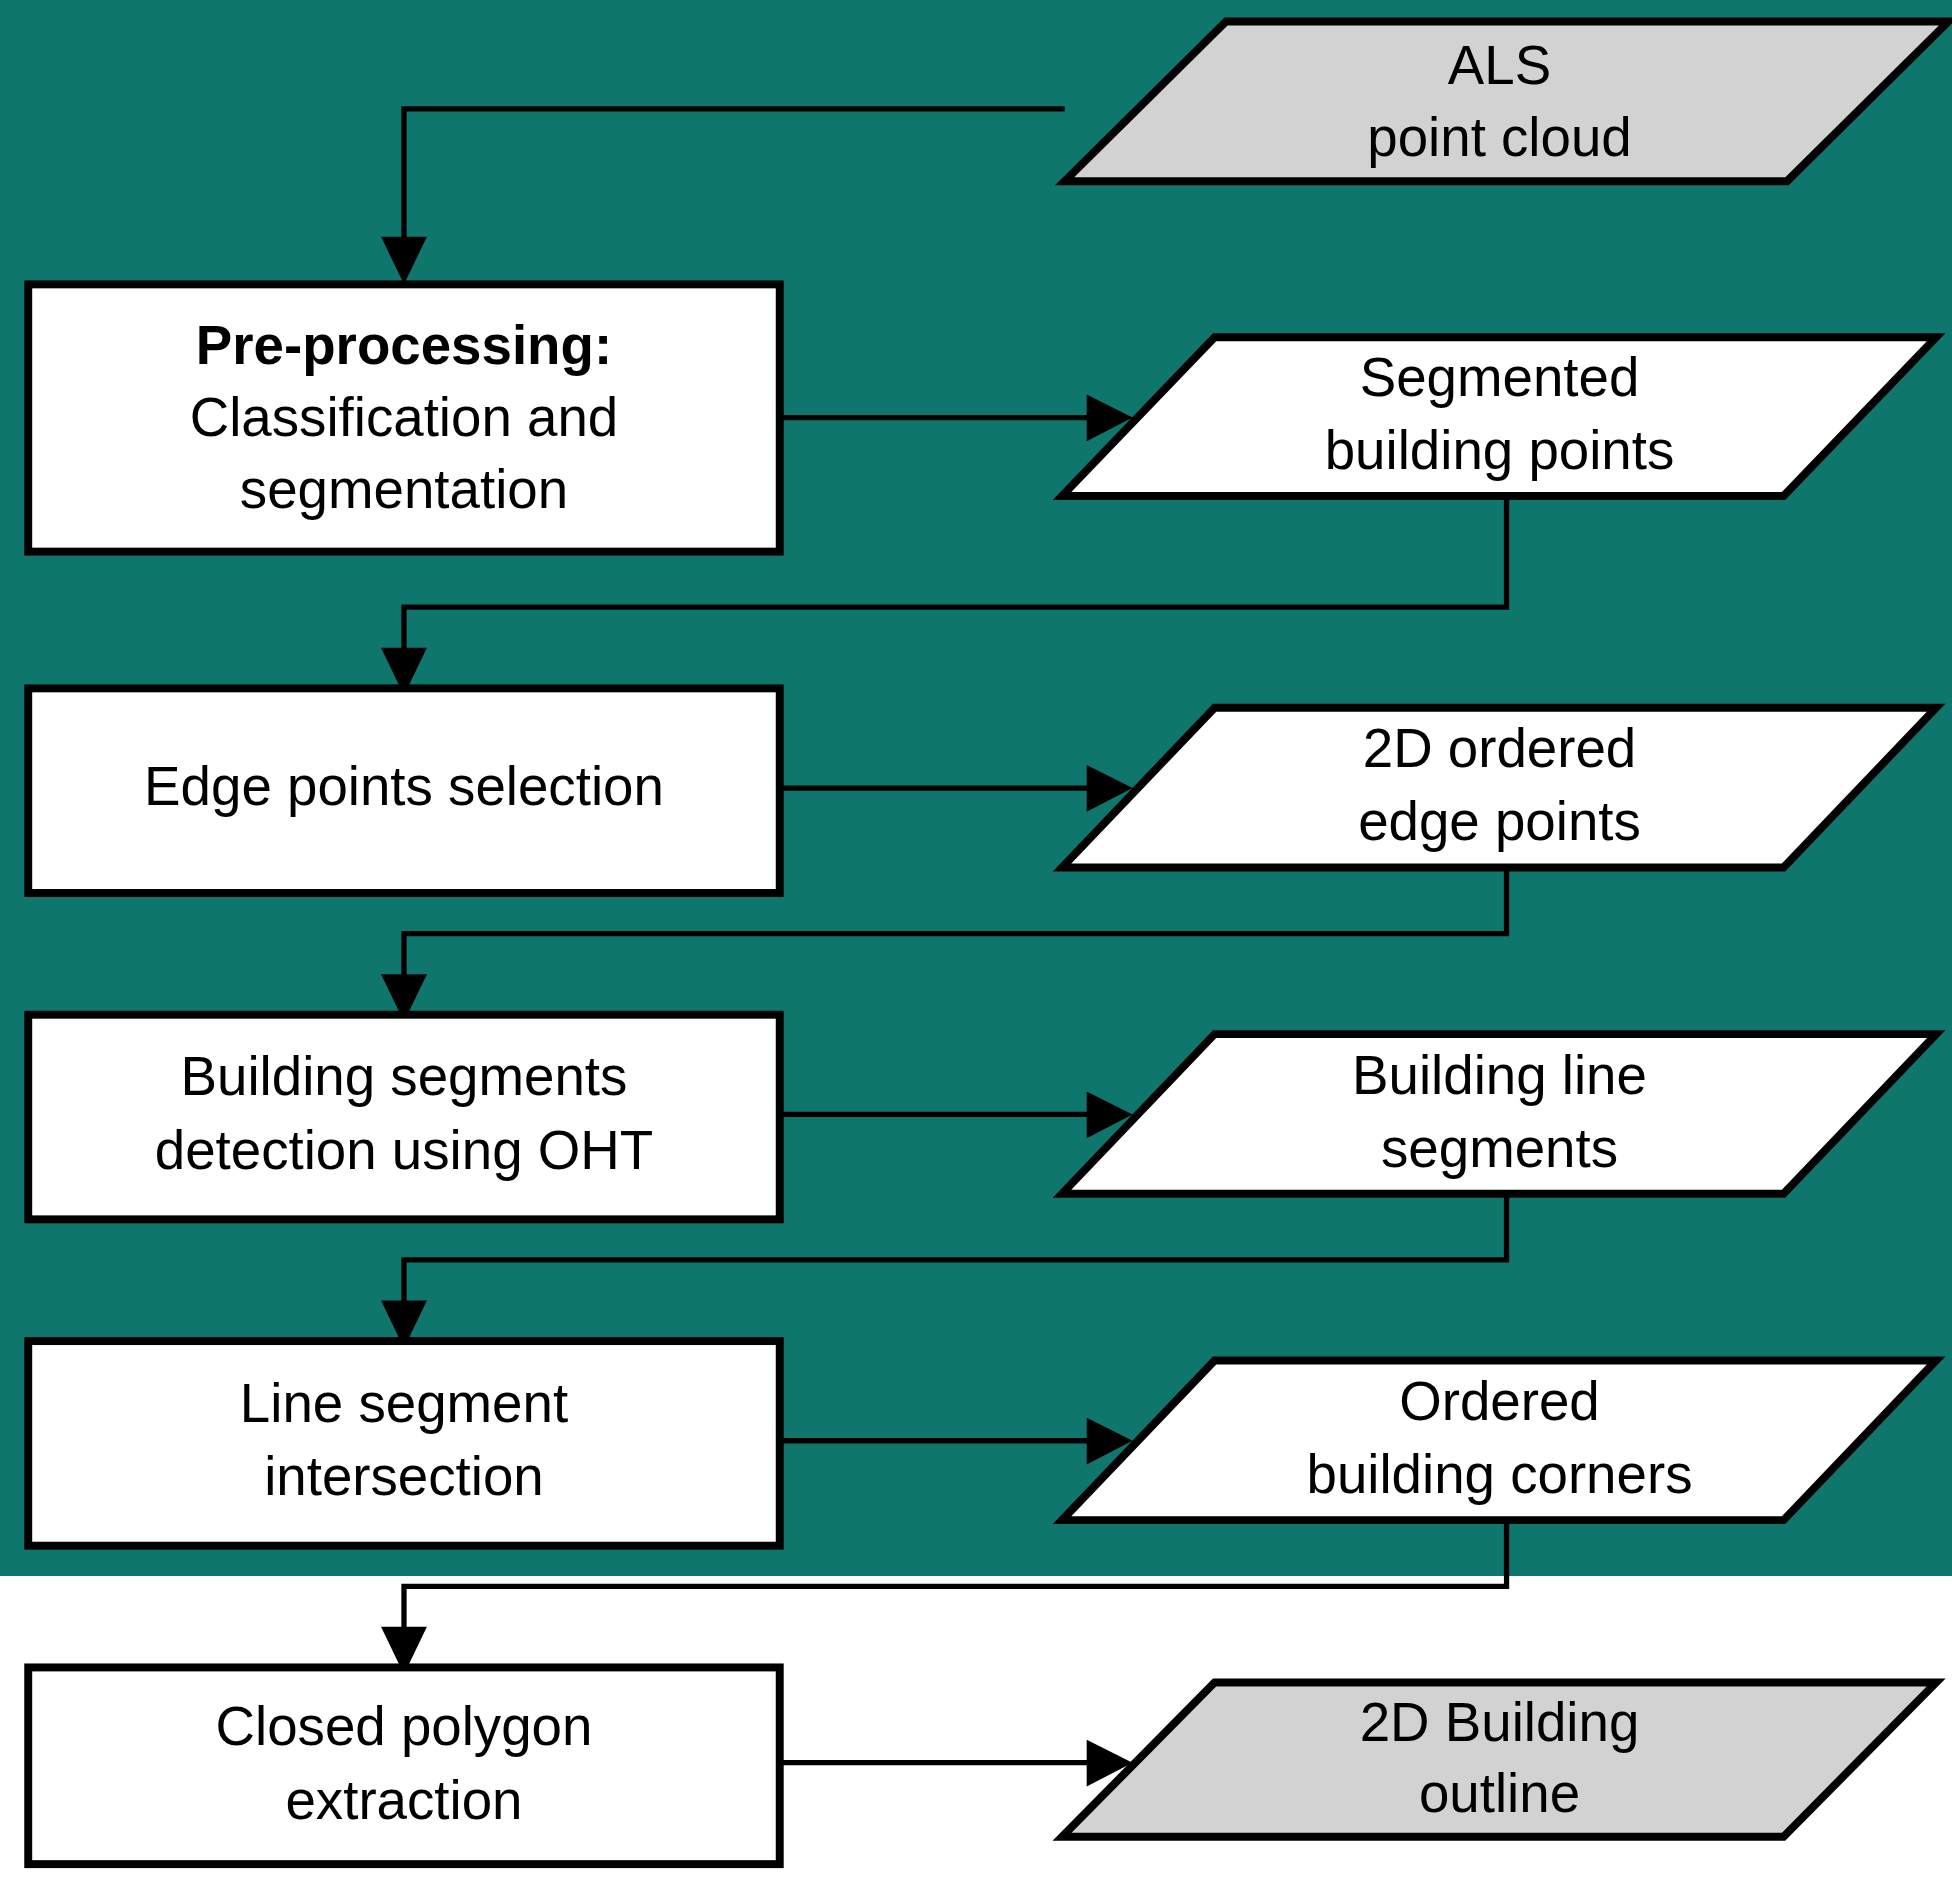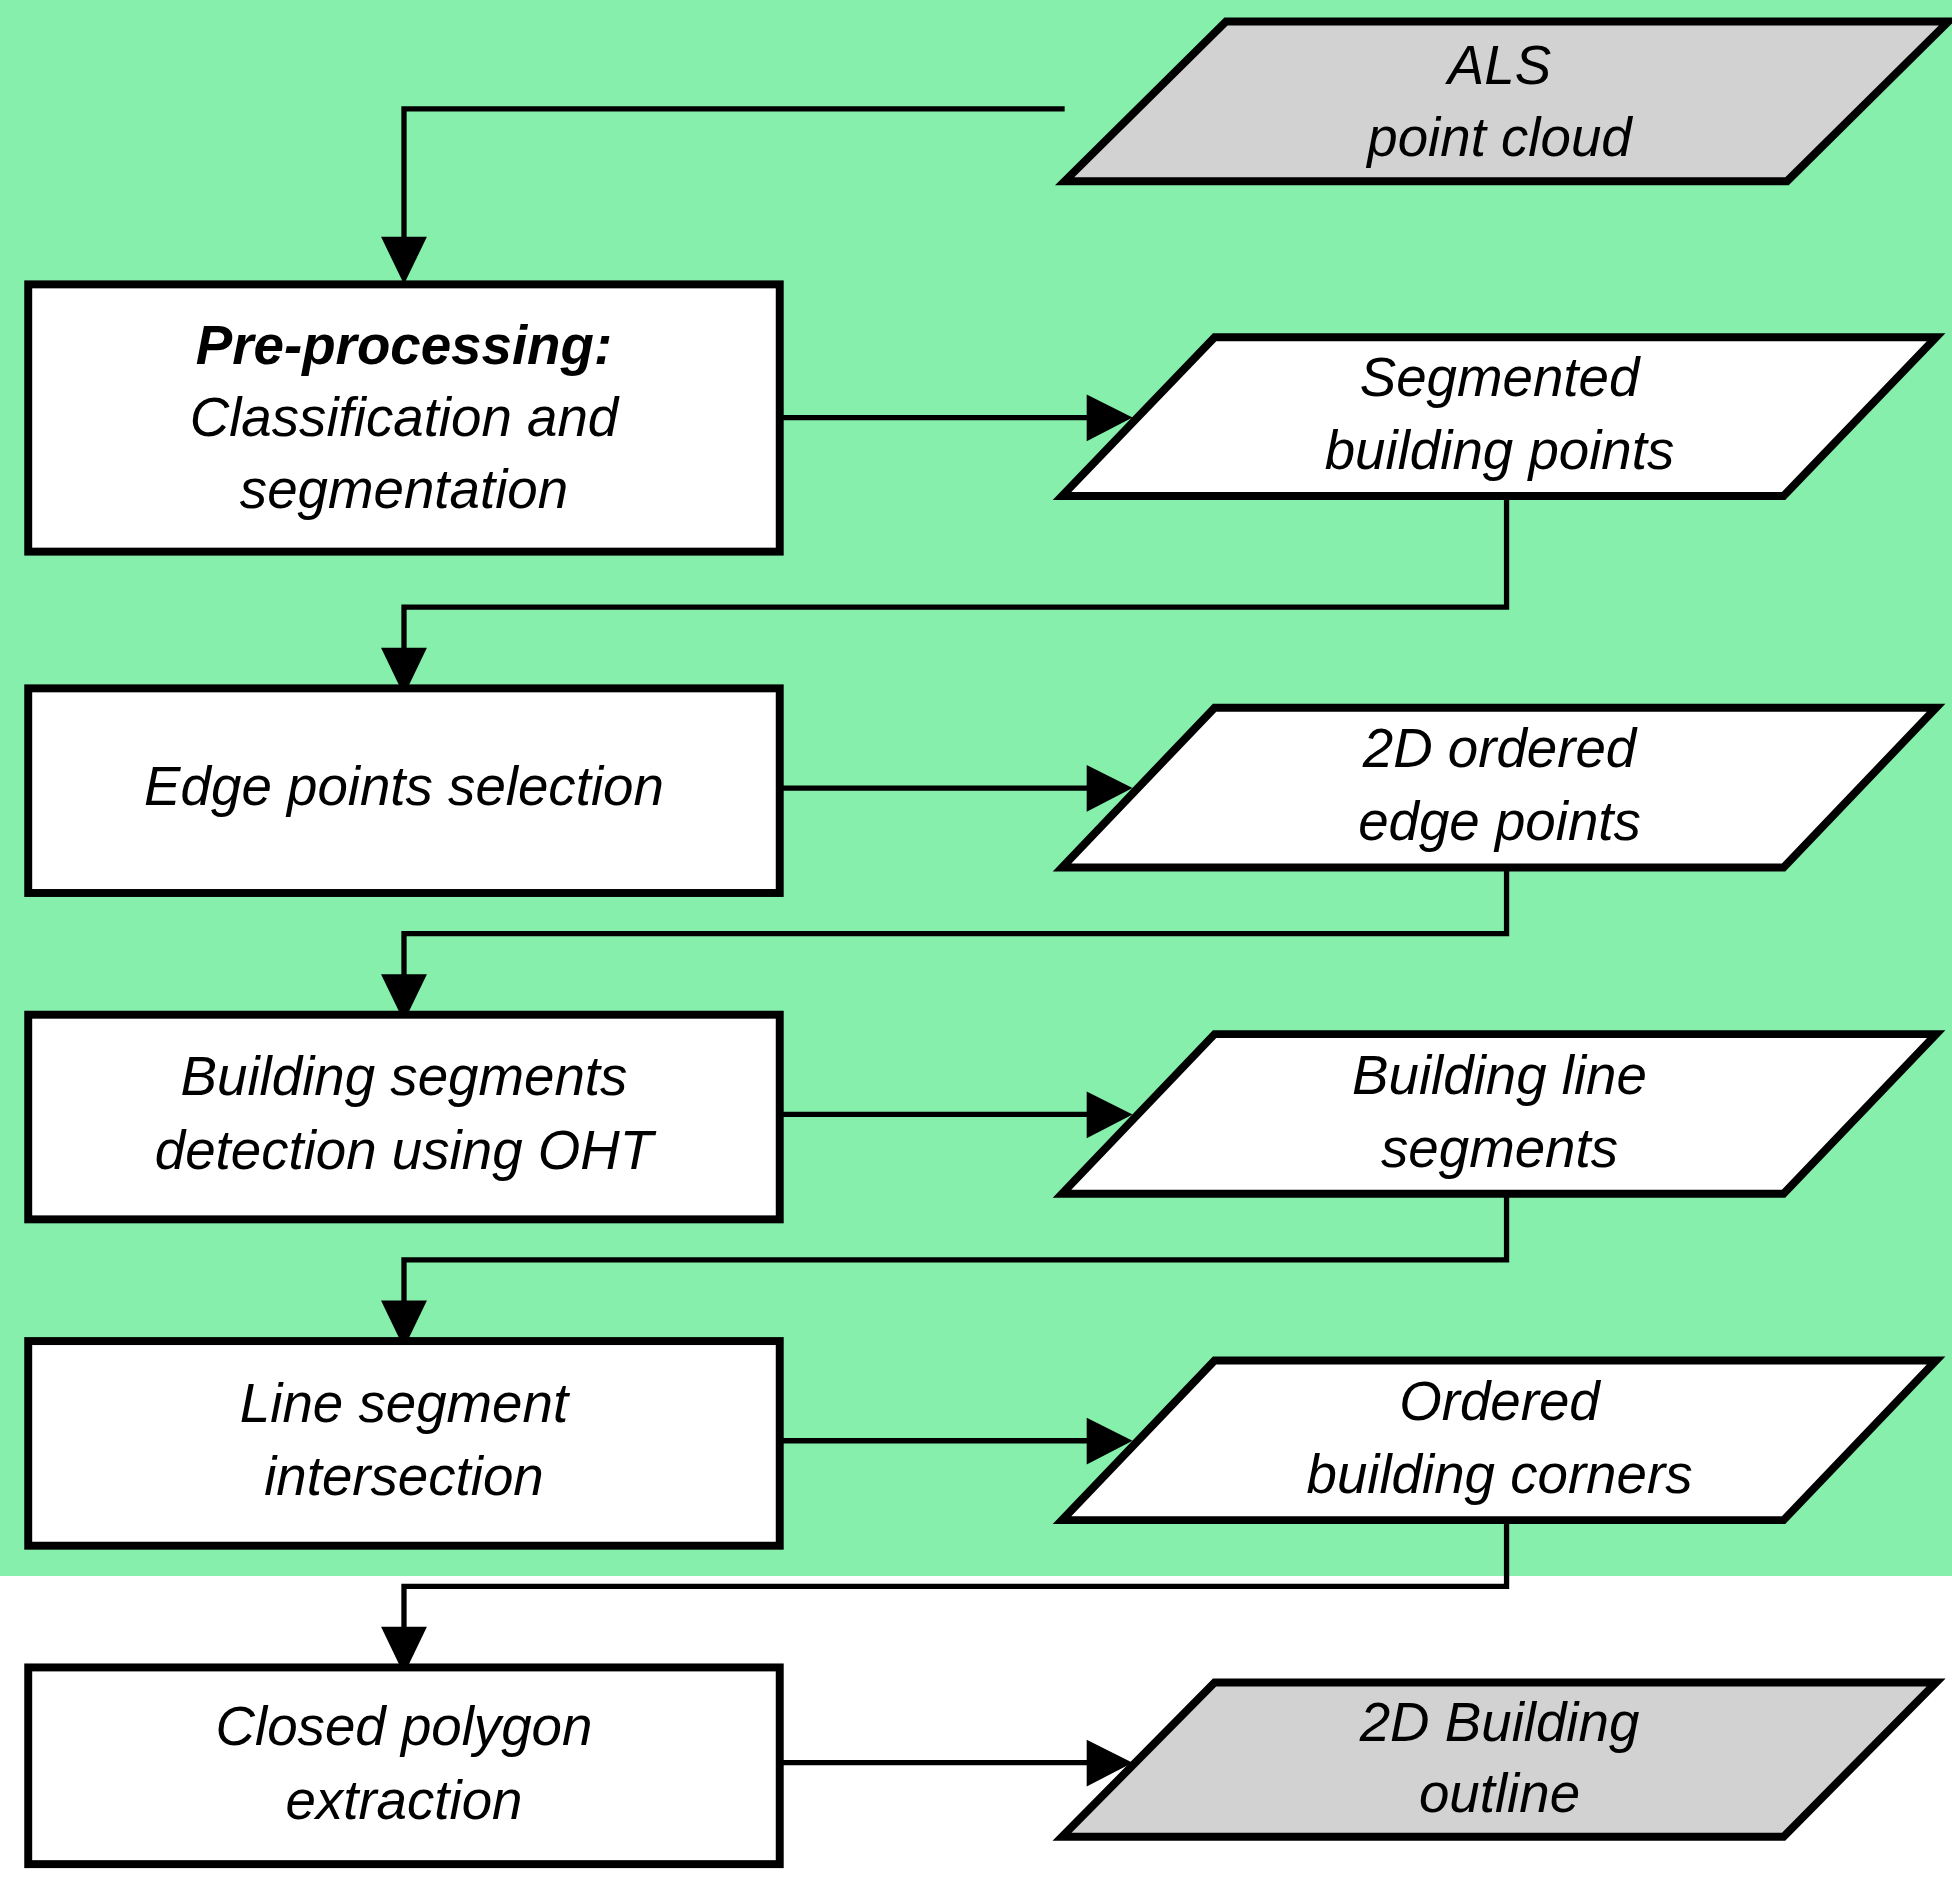--- a/index.html
+++ b/index.html
@@ -10,22 +10,21 @@
   body {
     width: 1952px;
     height: 1898px;
     font-family: "Liberation Sans", sans-serif;
     overflow: hidden;
   }
   #flowchart-root {
     position: relative;
     width: 1952px;
     height: 1576px;
-    background: #86efac;
-    font-style: italic;
+    background: #0f766e;
   }
   svg#flow-svg {
     position: absolute;
     top: 0;
     left: 0;
     width: 1952px;
     height: 1898px;
     display: block;
   }
   .shape-fill-white { fill: #ffffff; }

